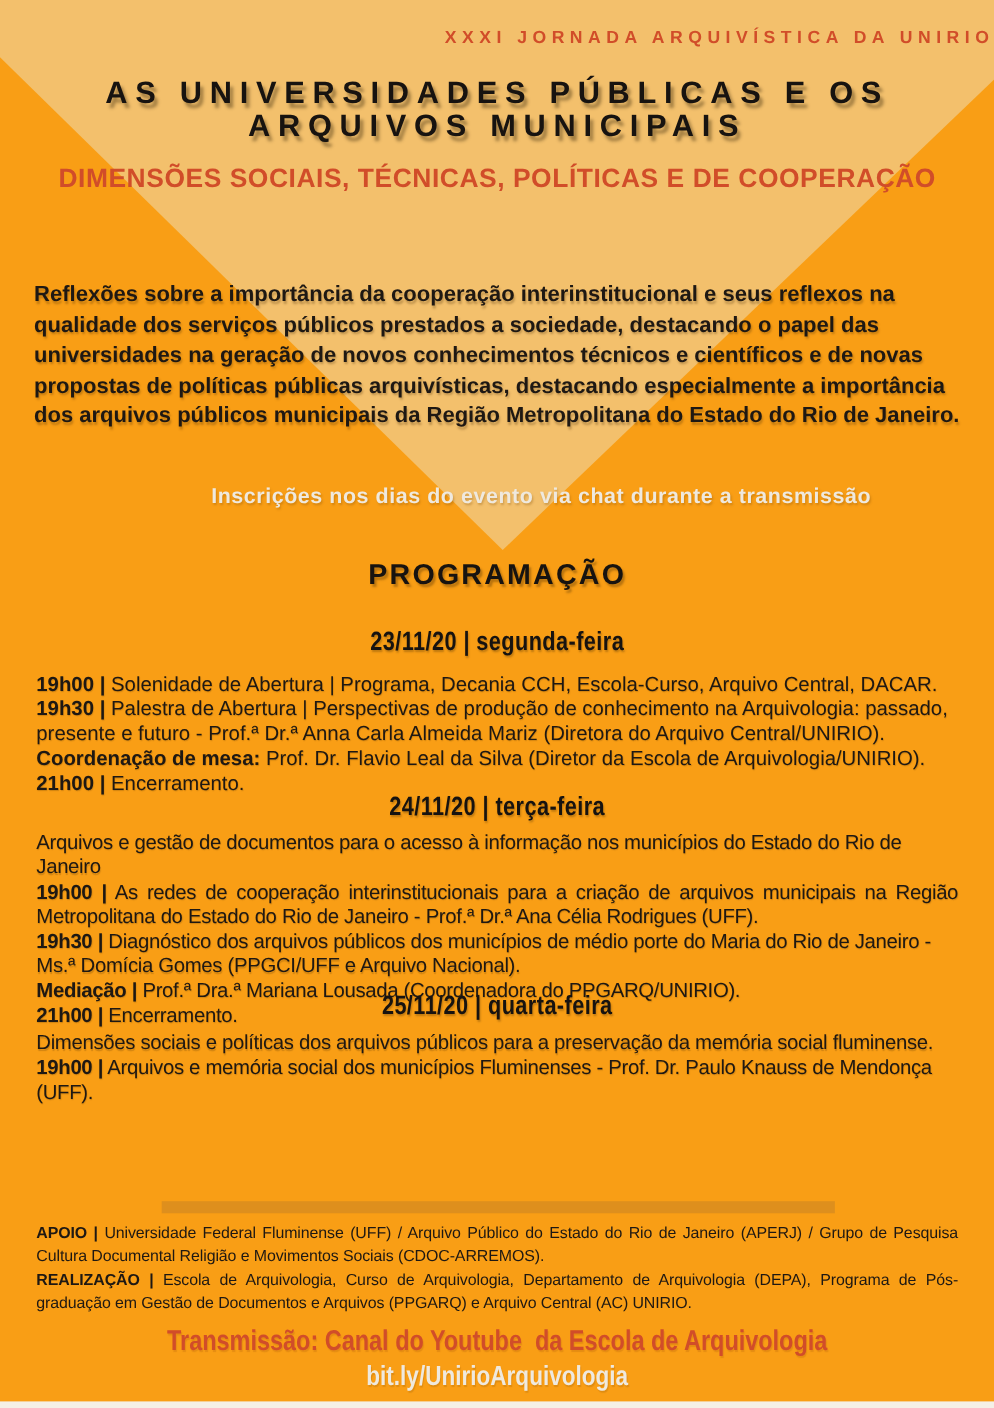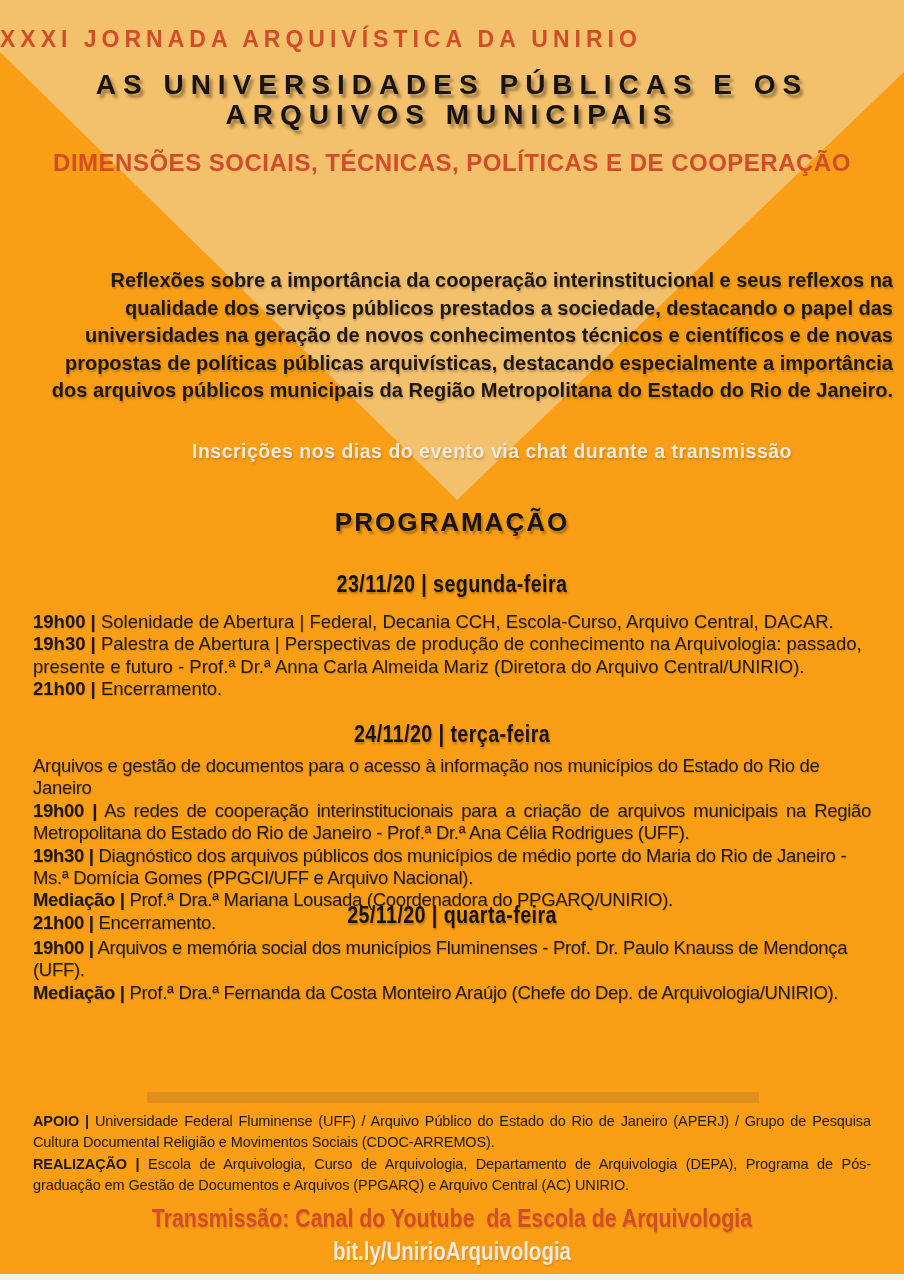--- a/index.html
+++ b/index.html
@@ -8,37 +8,37 @@
     background:var(--background,#F99E15);
     font-family:"Liberation Sans","DejaVu Sans",sans-serif;
     color:var(--text-dark,#1E1813);
   }
   .bg-light{
     position:absolute;left:0;top:0;width:904px;height:520px;
     background:var(--background-light,#F3C06C);
     clip-path:polygon(0 0,904px 0,904px 72px,457px 500px,0 52px);
   }
   .kicker{
-    position:absolute;left:0;top:26px;width:100%;text-align:left;
-    font-size:23px;font-weight:700;letter-spacing:5px;
+    position:absolute;left:0;top:26px;width:100%;text-align:right;
+    font-size:16px;font-weight:700;letter-spacing:5px;
     color:var(--accent-red,#D14D29);
   }
   .title{
     position:absolute;left:0;top:70px;width:100%;margin:0;text-align:center;
     font-size:28px;line-height:30px;font-weight:800;letter-spacing:7px;
     color:#171310;text-shadow:3px 4px 3px rgba(40,24,2,.40);
   }
   .title span{display:block;text-align:center;}
   .subtitle{
     position:absolute;left:52px;top:146px;width:800px;text-align:center;
     font-size:24px;line-height:33px;font-weight:700;letter-spacing:.5px;
     color:var(--accent-red,#D14D29);
   }
   .intro{
-    position:absolute;left:27px;top:251px;width:850px;margin:16px;text-align:right;
+    position:absolute;left:27px;top:251px;width:850px;margin:4px;text-align:left;
     font-size:20px;line-height:27.5px;font-weight:600;
     text-shadow:1px 2px 2px rgba(70,40,0,.30);
   }
   .note{
     position:absolute;left:0;top:440px;width:100%;text-align:center;
     font-size:19.5px;font-weight:700;letter-spacing:.5px;
     color:var(--text-light,#EFE9DE);text-shadow:1px 2px 2px rgba(120,70,0,.30);margin-left:40px;
   }
   .prog{
     position:absolute;left:0;top:507px;width:100%;margin:0;text-align:center;
@@ -105,38 +105,39 @@
   <div class="subtitle">DIMENSÕES SOCIAIS, TÉCNICAS, POLÍTICAS E DE COOPERAÇÃO</div>
 
   <p class="intro">Reflexões sobre a importância da cooperação interinstitucional e seus reflexos na qualidade dos serviços públicos prestados a sociedade, destacando o papel das universidades na geração de novos conhecimentos técnicos e científicos e de novas propostas de políticas públicas arquivísticas, destacando especialmente a importância dos arquivos públicos municipais da Região Metropolitana do Estado do Rio de Janeiro.</p>
 
   <div class="note">Inscrições nos dias do evento via chat durante a transmissão</div>
 
   <h2 class="prog">PROGRAMAÇÃO</h2>
 
   <h3 class="day day-1">23/11/20 | segunda-feira</h3>
   <div class="sched sched-1">
-    <p class="line"><strong>19h00 |</strong><span> Solenidade de Abertura | Federal, Decania CCH, Escola-Curso, Arquivo Central, DACAR.</span></p>
+    <p class="line"><strong>19h00 |</strong><span> Solenidade de Abertura | Programa, Decania CCH, Escola-Curso, Arquivo Central, DACAR.</span></p>
     <p class="line"><strong>19h30 |</strong><span> Palestra de Abertura | Perspectivas de produção de conhecimento na Arquivologia: passado, presente e futuro - Prof.ª Dr.ª Anna Carla Almeida Mariz (Diretora do Arquivo Central/UNIRIO).</span></p>
+    <p class="line"><strong>Coordenação de mesa:</strong><span> Prof. Dr. Flavio Leal da Silva (Diretor da Escola de Arquivologia/UNIRIO).</span></p>
     <p class="line"><strong>21h00 |</strong><span> Encerramento.</span></p>
   </div>
 
   <h3 class="day day-2">24/11/20 | terça-feira</h3>
   <div class="sched sched-2">
     <p class="line"><strong></strong><span>Arquivos e gestão de documentos para o acesso à informação nos municípios do Estado do Rio de Janeiro</span></p>
     <p class="line just"><strong>19h00 |</strong><span> As redes de cooperação interinstitucionais para a criação de arquivos municipais na Região Metropolitana do Estado do Rio de Janeiro - Prof.ª Dr.ª Ana Célia Rodrigues (UFF).</span></p>
     <p class="line"><strong>19h30 |</strong><span> Diagnóstico dos arquivos públicos dos municípios de médio porte do Maria do Rio de Janeiro - Ms.ª Domícia Gomes (PPGCI/UFF e Arquivo Nacional).</span></p>
     <p class="line"><strong>Mediação |</strong><span> Prof.ª Dra.ª Mariana Lousada (Coordenadora do PPGARQ/UNIRIO).</span></p>
     <p class="line"><strong>21h00 |</strong><span> Encerramento.</span></p>
   </div>
 
   <h3 class="day day-3">25/11/20 | quarta-feira</h3>
   <div class="sched sched-3">
+    <p class="line"><strong></strong><span>Dimensões sociais e políticas dos arquivos públicos para a preservação da memória social fluminense.</span></p>
     <p class="line"><strong>19h00 |</strong><span> Arquivos e memória social dos municípios Fluminenses - Prof. Dr. Paulo Knauss de Mendonça (UFF).</span></p>
-    <p class="line"><strong>Mediação |</strong><span> Prof.ª Dra.ª Fernanda da Costa Monteiro Araújo (Chefe do Dep. de Arquivologia/UNIRIO).</span></p>
   </div>
 
   <div class="credit-bar"></div>
 
   <div class="credits">
     <p><strong>APOIO |</strong><span> Universidade Federal Fluminense (UFF) / Arquivo Público do Estado do Rio de Janeiro (APERJ) / Grupo de Pesquisa Cultura Documental Religião e Movimentos Sociais (CDOC-ARREMOS).</span></p>
     <p><strong>REALIZAÇÃO |</strong><span> Escola de Arquivologia, Curso de Arquivologia, Departamento de Arquivologia (DEPA), Programa de Pós-graduação em Gestão de Documentos e Arquivos (PPGARQ) e Arquivo Central (AC) UNIRIO.</span></p>
   </div>
 
   <div class="transmission">Transmissão: Canal do Youtube  da Escola de Arquivologia</div>

